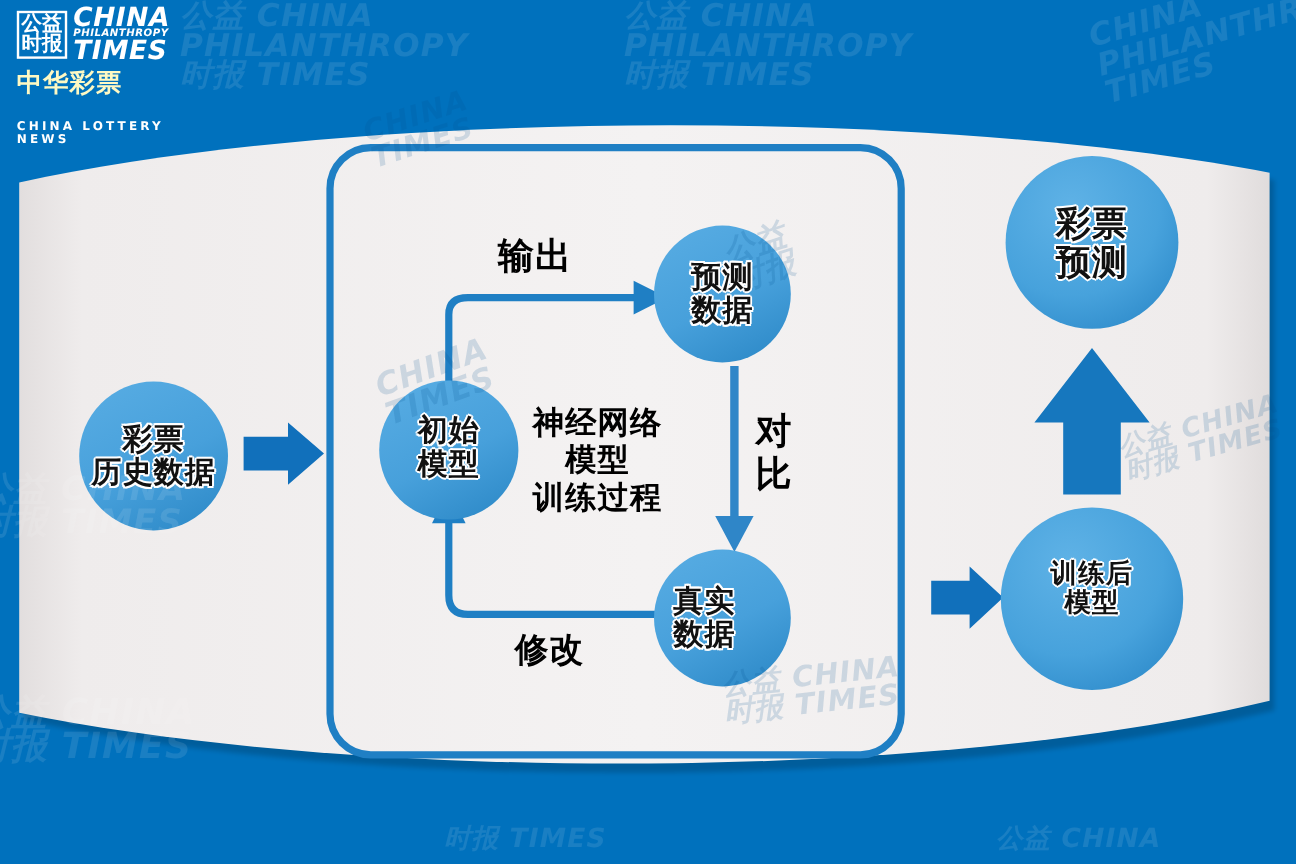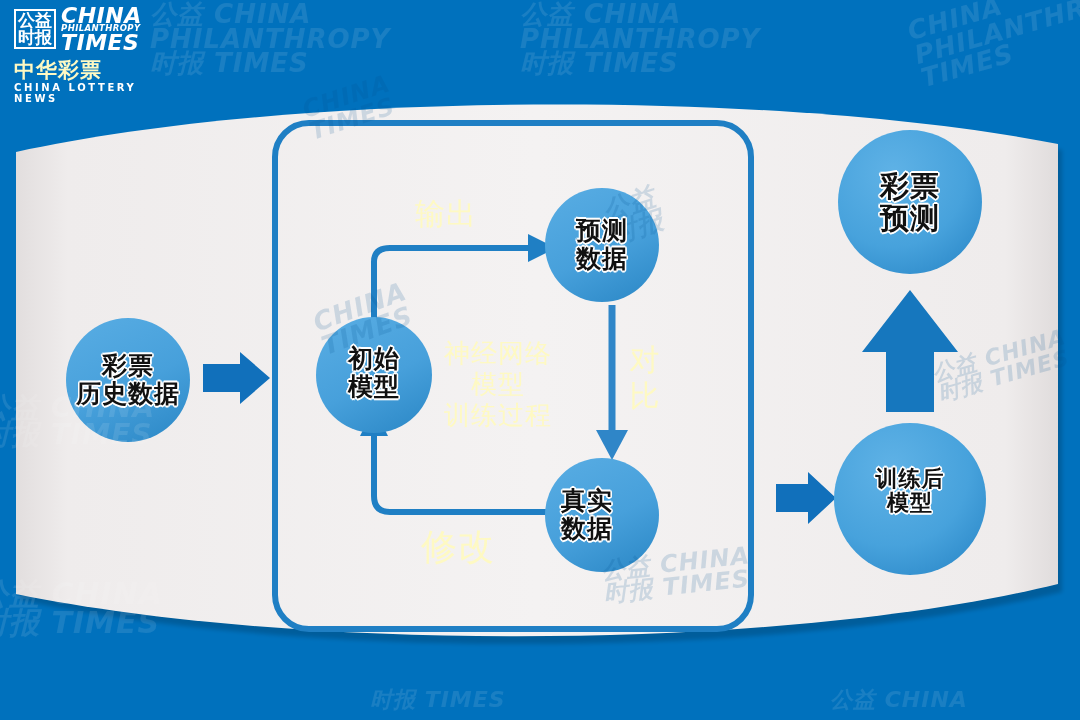--- a/index.html
+++ b/index.html
@@ -43,40 +43,40 @@
     color:#fff;font-size:17px;font-weight:bold;letter-spacing:0px;
     font-family:"DejaVu Sans","Liberation Sans",sans-serif;
   }
   .en-block{display:flex;flex-direction:column;line-height:.88;}
   .en-china{color:#fff;font-size:22px;font-weight:bold;font-style:italic;letter-spacing:.5px;}
   .en-phil{color:#fff;font-size:8.5px;font-weight:bold;font-style:italic;letter-spacing:.4px;}
   .en-times{color:#fff;font-size:22px;font-weight:bold;font-style:italic;letter-spacing:.5px;}
   .logo-row2{margin-top:9px;}
   .lot-cn{color:#fef9c3;font-size:21px;font-weight:bold;letter-spacing:1px;line-height:1;
           font-family:Liberation Mono, monospace;}
-  .lot-en{color:#fff;font-size:10px;font-weight:bold;letter-spacing:2.6px;margin-top:0;}
+  .lot-en{color:#fff;font-size:10px;font-weight:bold;letter-spacing:2.6px;margin-top:18px;}
 
   
   .node-label{
     position:absolute;
     color:#111;
     font-weight:bold;
     text-align:center;
     line-height:1.12;
     letter-spacing:1px;
     white-space:pre-line;
     text-shadow:
        1.6px 0 0 #fff, -1.6px 0 0 #fff, 0 1.6px 0 #fff, 0 -1.6px 0 #fff,
        1.2px 1.2px 0 #fff, -1.2px 1.2px 0 #fff, 1.2px -1.2px 0 #fff, -1.2px -1.2px 0 #fff;
     pointer-events:none;
   }
   .plain-label{
     position:absolute;
-    color:#fef9c3;
-    font-weight:normal;
+    color:#000000;
+    font-weight:bold;
     text-align:center;
     line-height:1.2;
     letter-spacing:1px;
     white-space:pre-line;
   }
 </style>
 </head>
 <body>
 
 <div id="stage">
@@ -194,16 +194,16 @@
       <div class="node-label" style="font-size: 29px; left: 838px; top: 169.5px; width: 144px;">彩票
 预测</div>
       <div class="node-label" style="font-size: 22px; left: 834px; top: 466.5px; width: 152px;">训练后
 模型</div>
       <div class="plain-label" style="font-size: 26px; width: 200px; left: 398px; top: 328px; margin-top: 10px;">神经网络
 模型
 训练过程</div>
       <div class="plain-label" style="font-size: 30px; width: 120px; left: 386px; top: 196px;">输出</div>
       <div class="plain-label" style="font-size: 30px; width: 120px; left: 585px; top: 342px;">对
 比</div>
-      <div class="plain-label" style="font-size: 36px; width: 120px; left: 398px; top: 525px;">修改</div>
+      <div class="plain-label" style="font-size: 28px; width: 120px; left: 398px; top: 525px;">修改</div>
     </div>
 
 </div>
 
 </body></html>

